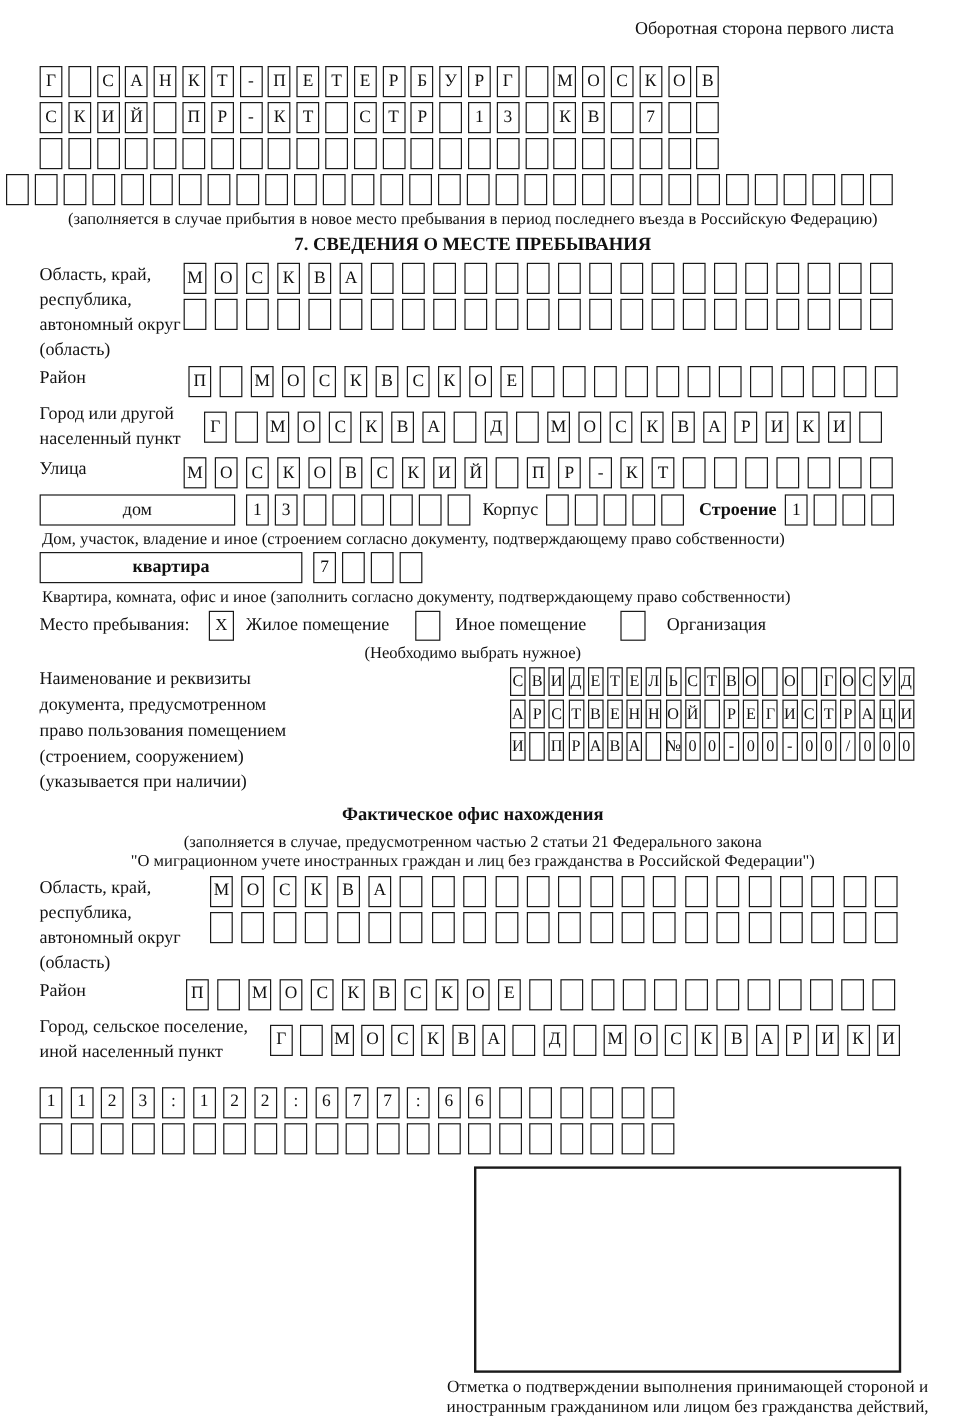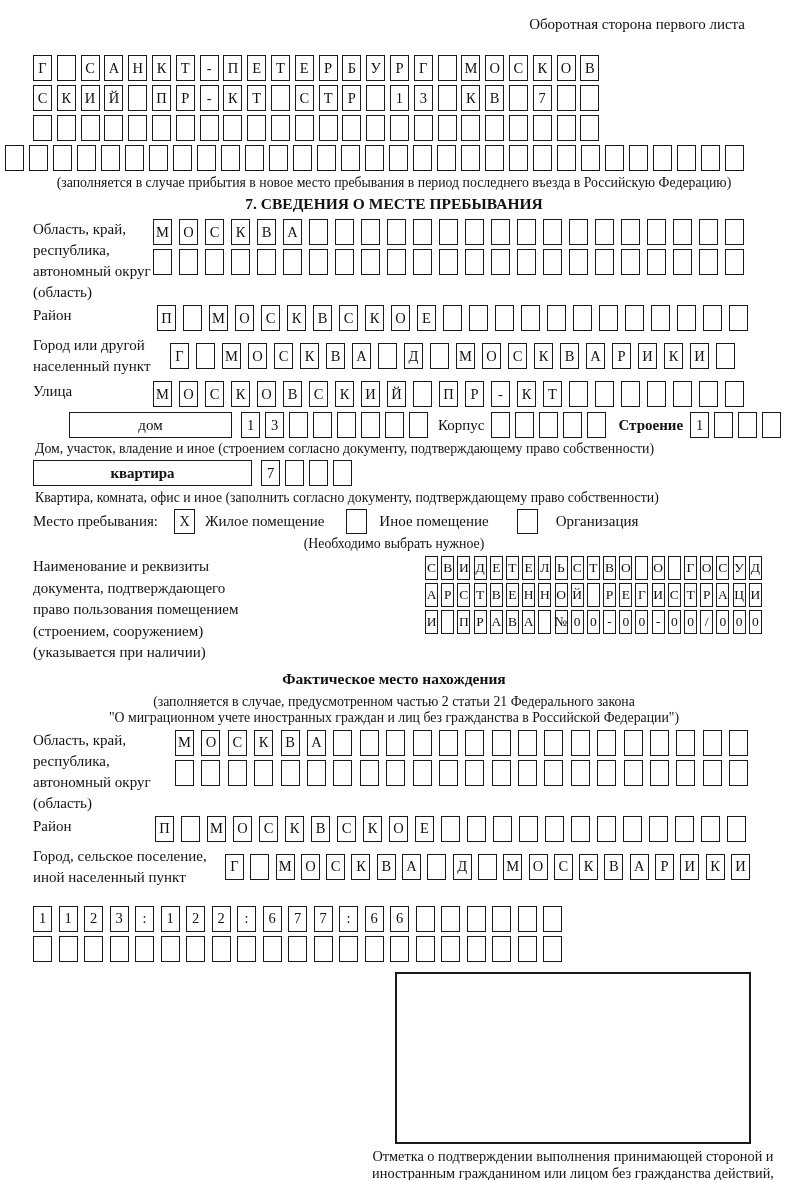--- a/index.html
+++ b/index.html
@@ -319,21 +319,21 @@
         <span class="cell"></span>
         <span class="cell"></span>
         <span class="cell"></span>
         <span class="cell"></span>
         <span class="cell"></span>
         <span class="cell"></span>
         <span class="cell"></span>
       </div>
   </div>
 
-  <div style="display:flex; align-items:center; margin-top:1px;margin-left:36px;">
+  <div style="display:flex; align-items:center; margin-top:1px;">
     <div class="longbox" style="width:163px; margin-right:9px;">дом</div>
     <div class="cellrow gsm" style="margin-bottom:0;">
         <span class="cell">1</span>
         <span class="cell">3</span>
         <span class="cell"></span>
         <span class="cell"></span>
         <span class="cell"></span>
         <span class="cell"></span>
         <span class="cell"></span>
         <span class="cell"></span>
@@ -373,21 +373,21 @@
     <span class="inline-lbl" style="margin-left:10px;">Жилое помещение</span>
     <span class="chk" style="margin-left:22px;"></span>
     <span class="inline-lbl" style="margin-left:12px;">Иное помещение</span>
     <span class="chk" style="margin-left:28px;"></span>
     <span class="inline-lbl" style="margin-left:18px;">Организация</span>
   </div>
   <div class="note" style="margin-top:2px;">(Необходимо выбрать нужное)</div>
 
   <div class="group" style="margin-top:4px;">
     <div style="width:392px; flex-shrink:0;">
-      <div class="lbl" style="width:215px; line-height:21.5px;">Наименование и реквизиты документа, подтверждающего право пользования помещением (строением, сооружением) (указывается при наличии)</div>
+      <div class="lbl" style="width:215px; line-height:21.5px;">Наименование и реквизиты документа, предусмотренном право пользования помещением (строением, сооружением) (указывается при наличии)</div>
     </div>
     <div>
       <div class="cellrow gdoc">
           <span class="cell">С</span>
           <span class="cell">В</span>
           <span class="cell">И</span>
           <span class="cell">Д</span>
           <span class="cell">Е</span>
           <span class="cell">Т</span>
           <span class="cell">Е</span>
@@ -448,21 +448,21 @@
           <span class="cell">0</span>
           <span class="cell">0</span>
           <span class="cell">/</span>
           <span class="cell">0</span>
           <span class="cell">0</span>
           <span class="cell">0</span>
         </div>
     </div>
   </div>
 
-  <div class="h2" style="margin-top:6px;">Фактическое место нахождения</div>
+  <div class="h2" style="margin-top:6px;">Фактическое офис нахождения</div>
   <div class="note" style="margin:0;">(заполняется в случае, предусмотренном частью 2 статьи 21 Федерального закона</div>
   <div class="note" style="margin:0 0 4px 0;">"О миграционном учете иностранных граждан и лиц без гражданства в Российской Федерации")</div>
 
   <div class="group">
     <div class="lbl" style="width:142px;">Область, край, республика, автономный округ (область)</div>
     <div>
       <div class="cellrow g22">
           <span class="cell">М</span>
           <span class="cell">О</span>
           <span class="cell">С</span>

